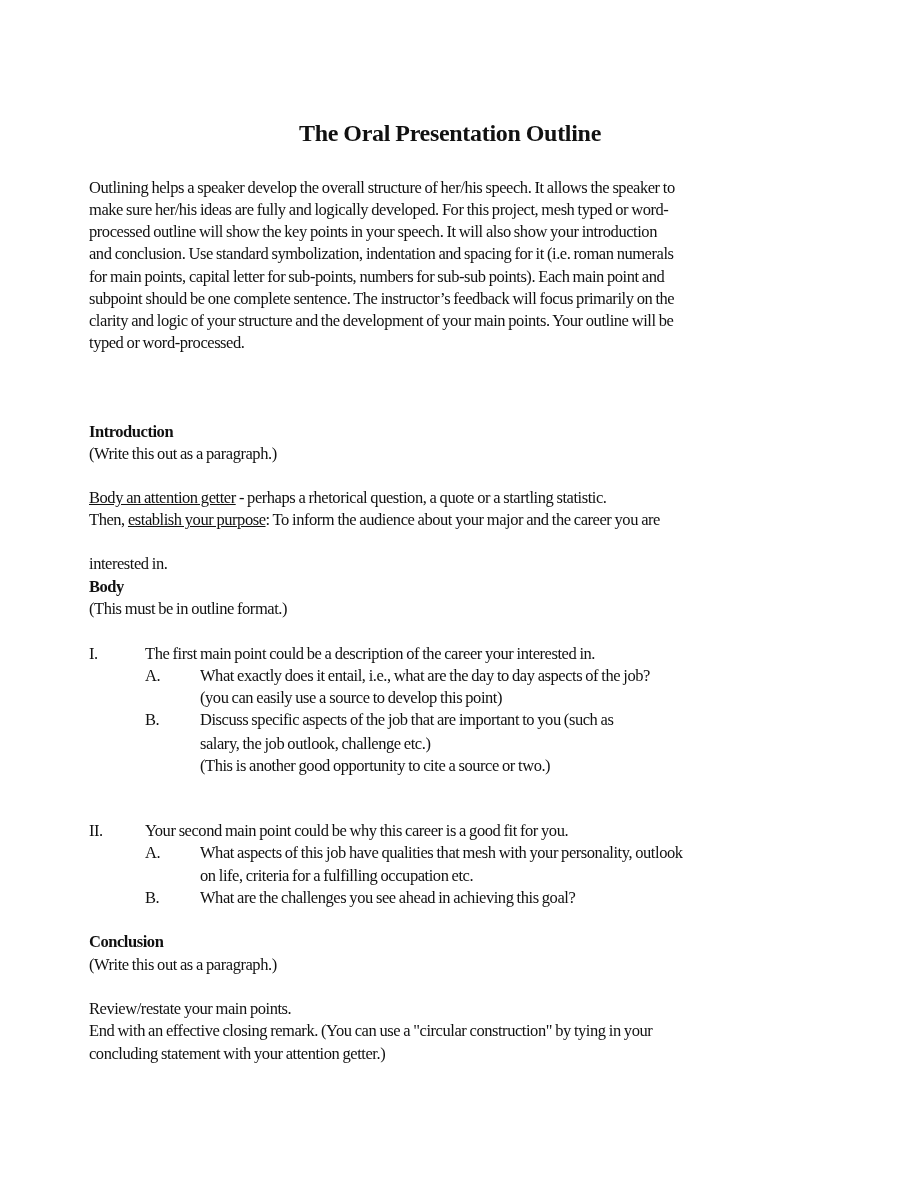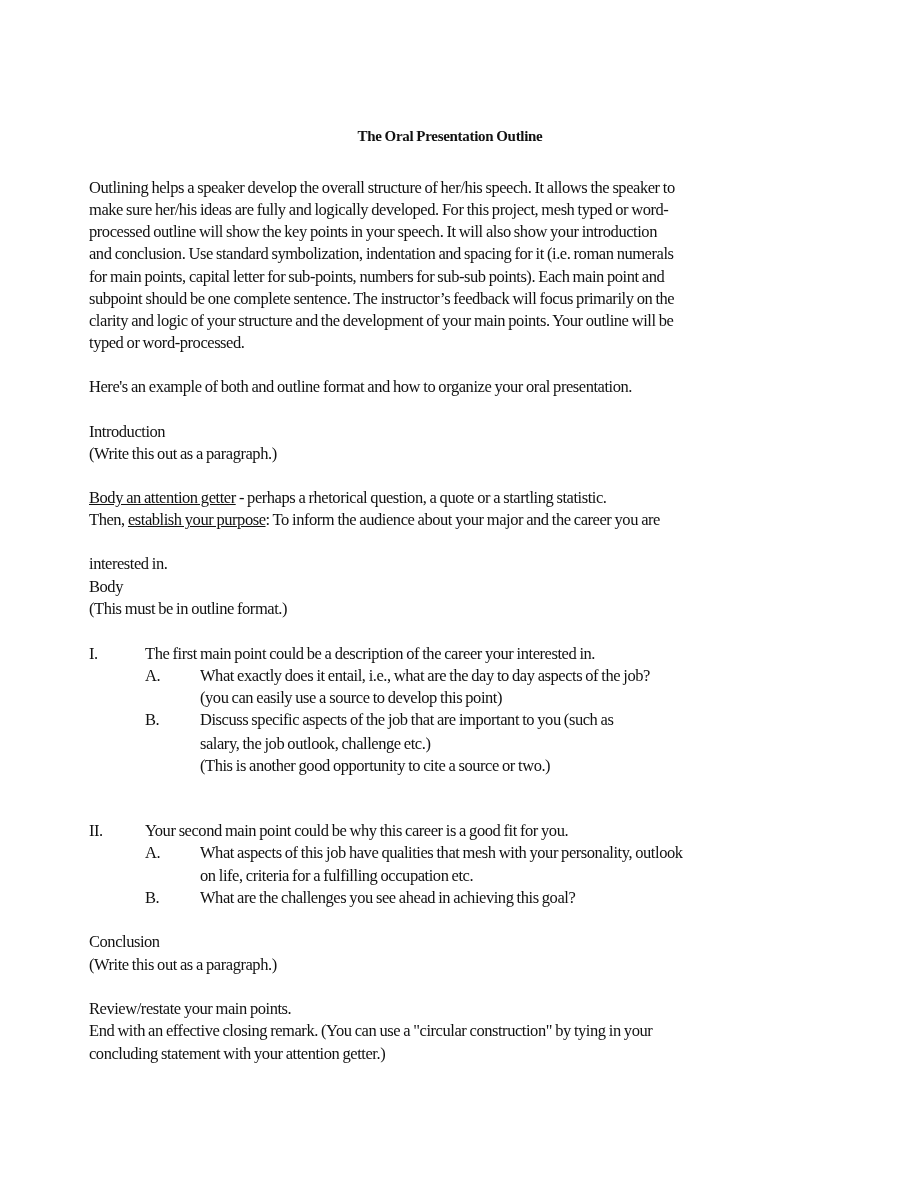--- a/index.html
+++ b/index.html
@@ -6,25 +6,25 @@
     body {
       width: 900px; height: 1200px; position: relative; overflow: hidden;
       font-family: "Liberation Serif", "DejaVu Serif", serif;
       color: #111111;
       font-size: 16.5px;
       letter-spacing: -0.45px;
       word-spacing: -0.5px;
     }
     .page { position: absolute; left: 0; top: 0; width: 900px; height: 1200px; }
     .title {
-      position: absolute; left: 0; width: 900px; top: 128px;
-      text-align: center; font-weight: bold; font-size: 15px; letter-spacing: -0.3px;
+      position: absolute; left: 0; width: 900px; top: 120px;
+      text-align: center; font-weight: bold; font-size: 24px; letter-spacing: -0.3px;
     }
     .line { position: absolute; left: 89px; white-space: nowrap; line-height: 22px; text-align: center; }
-    .heading { font-weight: normal; }
+    .heading { font-weight: bold; }
     .u { text-decoration: underline; }
     .num { position: absolute; white-space: nowrap; line-height: 22px; }
     .num-main { left: 89px; }
     .text-main { left: 145px; }
     .num-sub { left: 145px; }
     .text-sub { left: 200px; text-align: center; }
   </style>
 </head>
 <body>
 
@@ -36,21 +36,20 @@
     <div class="line" style="top:177px">Outlining helps a speaker develop the overall structure of her/his speech. It allows the speaker to</div>
     <div class="line" style="top:199px">make sure her/his ideas are fully and logically developed.  For this project, mesh typed or word-</div>
     <div class="line" style="top:221px">processed outline will show the key points in your speech.  It will also show your introduction</div>
     <div class="line" style="top:243px">and conclusion.  Use standard symbolization, indentation and spacing for it (i.e. roman numerals</div>
     <div class="line" style="top:266px">for main points, capital letter for sub-points, numbers for sub-sub points). Each main point and</div>
     <div class="line" style="top:288px">subpoint should be one complete sentence.  The instructor’s feedback will focus primarily on the</div>
     <div class="line" style="top:310px">clarity and logic of your structure and the development of your main points. Your outline will be</div>
     <div class="line" style="top:332px">typed or word-processed.</div>
   </div>
 
-  <div class="line" style="top:376px">Here's an example of both and outline format and how to organize your oral presentation.</div>
 
   <div>
     <div class="line heading" style="top:421px">Introduction</div>
     <div class="line" style="top:443px">(Write this out as a paragraph.)</div>
     <div class="line" style="top:487px"><span class="u">Body an attention getter</span><span> - perhaps a rhetorical question, a quote or a startling statistic.</span></div>
     <div class="line" style="top:509px"><span>Then, </span><span class="u">establish your purpose</span><span>: To inform the audience about your major and the career you are</span></div>
     <div class="line" style="top:553px">interested in.</div>
   </div>
 
   <div>

